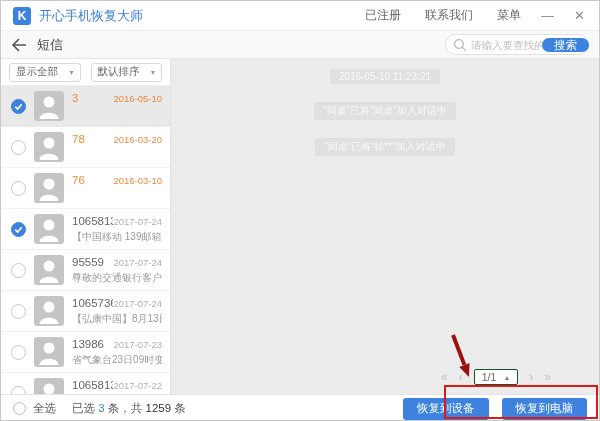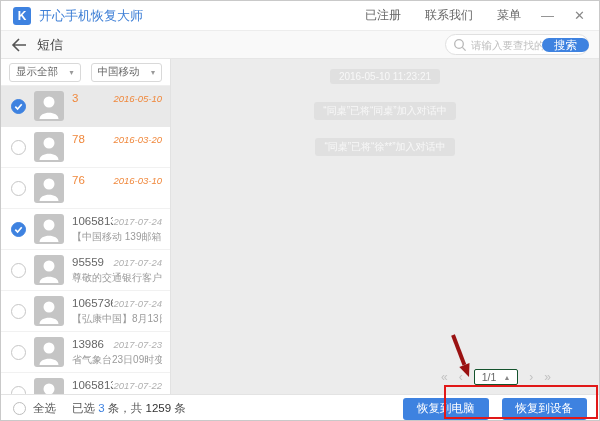--- a/index.html
+++ b/index.html
@@ -36,21 +36,21 @@
 
   .listwrap { flex:1; overflow:hidden; }
   .row { height:41px; display:flex; align-items:center; padding-left:10px; border-bottom:1px solid #f1f1f1; background:#fff; cursor:pointer; }
   .row.sel { background:#e9e9e9; border-bottom-color:#e9e9e9; }
   .cb { width:15px; height:15px; border-radius:50%; border:1px solid #c6c6c6; background:#fff; flex:none; display:flex; align-items:center; justify-content:center; cursor:pointer; }
   .cb.on { background:#3e82e0; border-color:#3e82e0; }
   .avatar { width:30px; height:30px; margin-left:8px; background:#c5c5c5; border-radius:3px; flex:none; overflow:hidden; }
   .rowtext { flex:1; align-self:stretch; padding:6px 8px 0 8px; min-width:0; }
   .l1 { display:flex; justify-content:space-between; align-items:baseline; }
   .rtitle { font-size:11.5px; color:#666; white-space:nowrap; overflow:hidden; max-width:78px; }
-  .rdate { font-size:9.5px; color:#b0b0b0; white-space:nowrap;font-style:italic; }
+  .rdate { font-size:9.5px; color:#b0b0b0; white-space:nowrap; }
   .row.orange .rtitle, .row.orange .rdate { color:#f0883c; }
   .l2 { margin-top:3px; font-size:10px; color:#9a9a9a; white-space:nowrap; overflow:hidden; }
 
   .rightpane { flex:1; position:relative; background:#ececec; }
   .msgcol { display:flex; flex-direction:column; align-items:center; padding-top:10px; gap:18px; }
   .pill { background:#e0e0e0; color:#f8f8f8; font-size:10px; padding:2px 9px; border-radius:3px; white-space:nowrap; }
 
   .pager { position:absolute; right:48px; bottom:9px; display:flex; align-items:center; gap:11px; color:#c2c2c2; font-size:12px; }
   .pgnav { cursor:pointer; line-height:1; }
   .pagebox { display:flex; align-items:center; gap:7px; background:#fff; border:1px solid #14532d; border-radius:2px; padding:1px 7px; color:#666; font-size:10.5px; cursor:pointer; }
@@ -106,21 +106,21 @@
 
   <div class="bodyarea">
 
     <div class="leftpane">
       <div class="filterrow">
         <div class="dropdown">
           <span>显示全部</span>
           <span class="caret">▾</span>
         </div>
         <div class="dropdown">
-          <span>中国移动</span>
+          <span>默认排序</span>
           <span class="caret">▾</span>
         </div>
       </div>
 
       <div class="listwrap">
 
         <div class="row sel orange">
           <span class="cb on">
               <svg width="11" height="11" viewBox="0 0 12 12">
                 <path d="M2.5 6.2 L5 8.7 L9.5 3.5" stroke="#fff" stroke-width="1.8" fill="none"></path>
@@ -266,22 +266,22 @@
       </div>
     </div>
 
   </div>
 
   <div class="footer">
     <span class="fcb"></span>
     <span class="flabel">全选</span>
     <span class="fcount"><span>已选 </span><span class="num-sel">3</span><span> 条，共 </span><span class="num-tot">1259</span><span> 条</span></span>
     <div class="spacer"></div>
+    <button class="bluebtn">恢复到设备</button>
     <button class="bluebtn">恢复到电脑</button>
-    <button class="bluebtn">恢复到设备</button>
   </div>
 
   <div class="annot-box"></div>
   <svg class="annot-arrow" width="44" height="60" viewBox="0 0 44 60">
     <line x1="12" y1="8" x2="23.4" y2="37.9" stroke="#9a1212" stroke-width="4"></line>
     <polygon points="28,50 18.3,39.9 28.5,35.9" fill="#9a1212"></polygon>
   </svg>
 
 </div>
 

